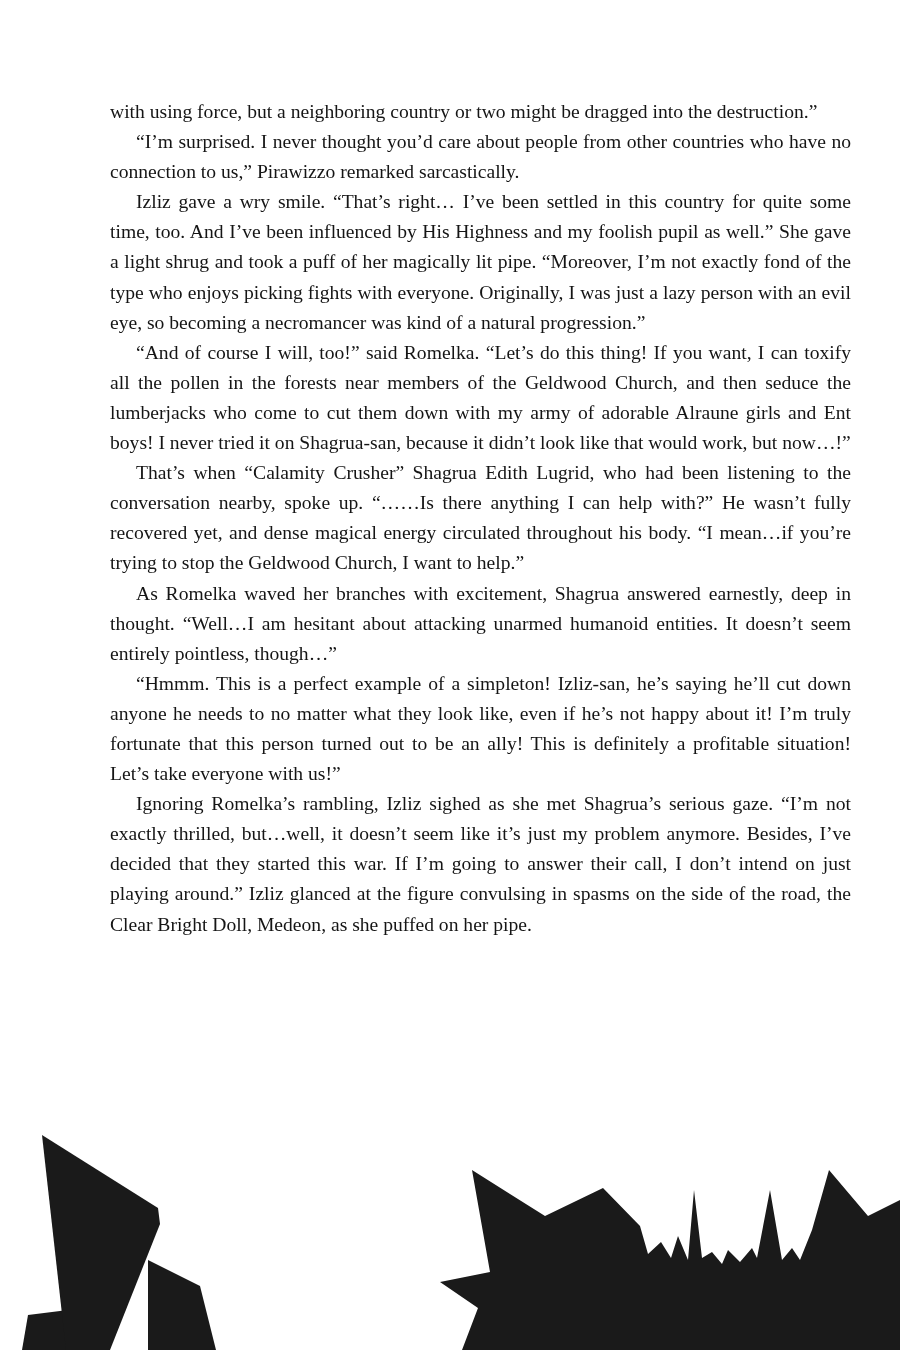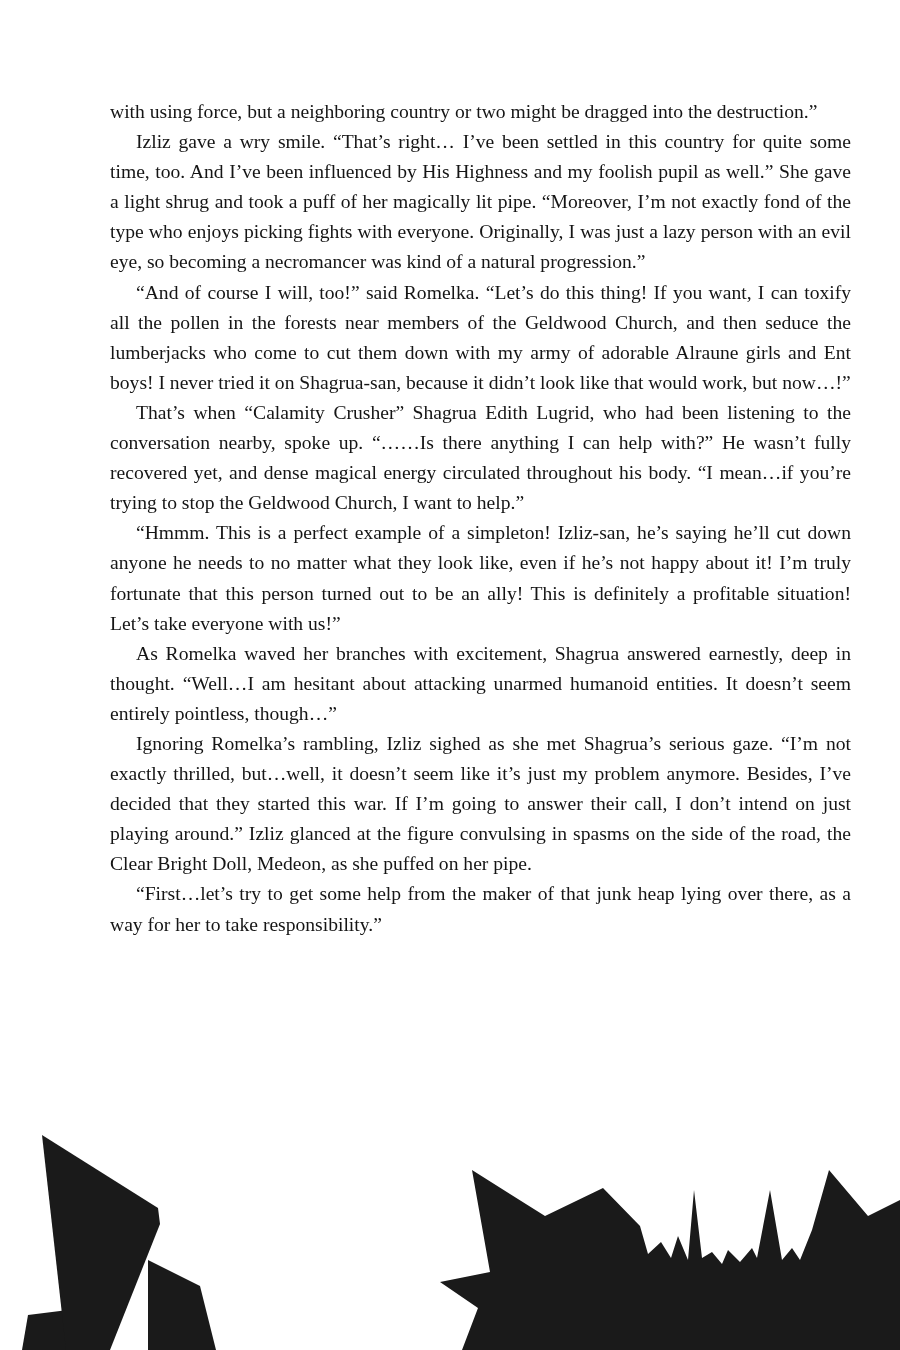--- a/index.html
+++ b/index.html
@@ -63,27 +63,27 @@
     height: 220px;
   }
 </style>
 </head>
 <body>
 
 <div id="page">
 
   <div id="text-column">
     <p class="para no-indent">with using force, but a neighboring country or two might be dragged into the destruction.”</p>
+    <p class="para">“I’m surprised. I never thought you’d care about people from other countries who have no connection to us,” Pirawizzo remarked sarcastically.</p>
     <p class="para">Izliz gave a wry smile. “That’s right… I’ve been settled in this country for quite some time, too. And I’ve been influenced by His Highness and my foolish pupil as well.” She gave a light shrug and took a puff of her magically lit pipe. “Moreover, I’m not exactly fond of the type who enjoys picking fights with everyone. Originally, I was just a lazy person with an evil eye, so becoming a necromancer was kind of a natural progression.”</p>
     <p class="para">“And of course I will, too!” said Romelka. “Let’s do this thing! If you want, I can toxify all the pollen in the forests near members of the Geldwood Church, and then seduce the lumberjacks who come to cut them down with my army of adorable Alraune girls and Ent boys! I never tried it on Shagrua-san, because it didn’t look like that would work, but now…!”</p>
     <p class="para">That’s when “Calamity Crusher” Shagrua Edith Lugrid, who had been listening to the conversation nearby, spoke up. “……Is there anything I can help with?” He wasn’t fully recovered yet, and dense magical energy circulated throughout his body. “I mean…if you’re trying to stop the Geldwood Church, I want to help.”</p>
+    <p class="para">As Romelka waved her branches with excitement, Shagrua answered earnestly, deep in thought. “Well…I am hesitant about attacking unarmed humanoid entities. It doesn’t seem entirely pointless, though…”</p>
     <p class="para">“Hmmm. This is a perfect example of a simpleton! Izliz-san, he’s saying he’ll cut down anyone he needs to no matter what they look like, even if he’s not happy about it! I’m truly fortunate that this person turned out to be an ally! This is definitely a profitable situation! Let’s take everyone with us!”</p>
-    <p class="para">As Romelka waved her branches with excitement, Shagrua answered earnestly, deep in thought. “Well…I am hesitant about attacking unarmed humanoid entities. It doesn’t seem entirely pointless, though…”</p>
     <p class="para">Ignoring Romelka’s rambling, Izliz sighed as she met Shagrua’s serious gaze. “I’m not exactly thrilled, but…well, it doesn’t seem like it’s just my problem anymore. Besides, I’ve decided that they started this war. If I’m going to answer their call, I don’t intend on just playing around.” Izliz glanced at the figure convulsing in spasms on the side of the road, the Clear Bright Doll, Medeon, as she puffed on her pipe.</p>
-    <p class="para">“First…let’s try to get some help from the maker of that junk heap lying over there, as a way for her to take responsibility.”</p>
   </div>
 
   <div id="bottom-art">
     <svg viewBox="0 0 900 220" xmlns="http://www.w3.org/2000/svg" aria-hidden="true">
       <g fill="#1a1a1a">
 
         <path d="M28,185 L84,178 L88,220 L22,220 Z"></path>
 
         <path d="M42,5 L158,78 L160,94 L110,220 L66,220 Z"></path>
 

